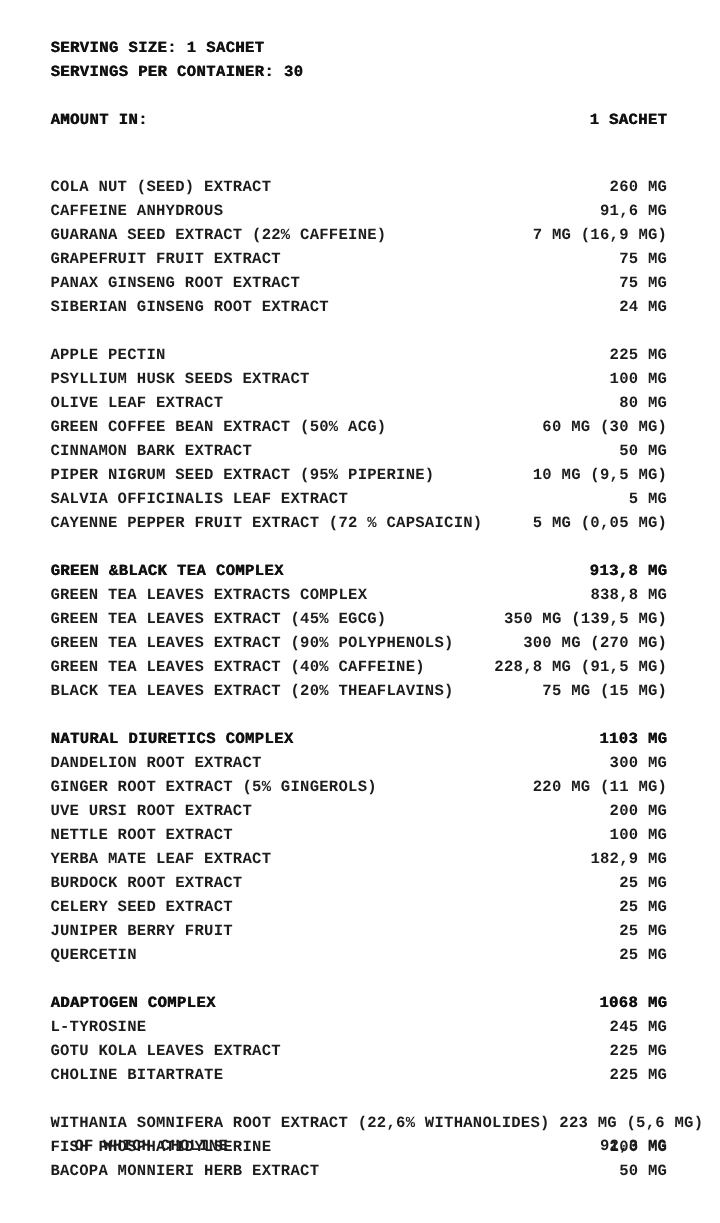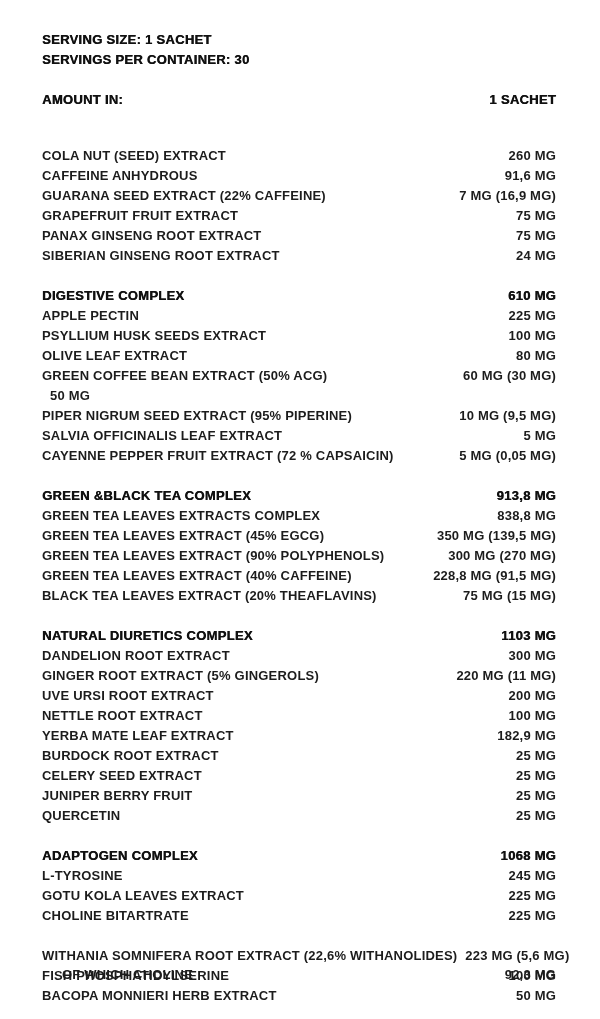--- a/index.html
+++ b/index.html
@@ -7,21 +7,21 @@
     padding: 0;
     background: #ffffff;
   }
   .page {
     position: relative;
     width: 600px;
     height: 1019px;
     background: #ffffff;
     box-sizing: border-box;
     padding: 30px 44px 0 42px;
-    font-family: Liberation Sans, sans-serif;
+    font-family: Liberation Mono, monospace;
     color: #1c1c1c;
     overflow: hidden;
   }
   .row {
     display: flex;
     justify-content: space-between;
     align-items: baseline;
     height: 20px;
     line-height: 20px;
     font-size: 13px;
@@ -82,41 +82,38 @@
         <div class="row ">
           <span class="name">PANAX GINSENG ROOT EXTRACT</span>
           <span class="value">75 MG</span>
         </div>
         <div class="row ">
           <span class="name">SIBERIAN GINSENG ROOT EXTRACT</span>
           <span class="value">24 MG</span>
         </div>
       </div>
       <div class="section">
-        <div class="row hdr">
-          <span class="name">DIGESTIVE COMPLEX</span>
-          <span class="value">610 MG</span>
-        </div>
         <div class="row ">
           <span class="name">APPLE PECTIN</span>
           <span class="value">225 MG</span>
         </div>
         <div class="row ">
           <span class="name">PSYLLIUM HUSK SEEDS EXTRACT</span>
           <span class="value">100 MG</span>
         </div>
         <div class="row ">
           <span class="name">OLIVE LEAF EXTRACT</span>
           <span class="value">80 MG</span>
         </div>
         <div class="row ">
           <span class="name">GREEN COFFEE BEAN EXTRACT (50% ACG)</span>
           <span class="value">60 MG (30 MG)</span>
         </div>
         <div class="row ">
+          <span class="name">CINNAMON BARK EXTRACT</span>
           <span class="value">50 MG</span>
         </div>
         <div class="row ">
           <span class="name">PIPER NIGRUM SEED EXTRACT (95% PIPERINE)</span>
           <span class="value">10 MG (9,5 MG)</span>
         </div>
         <div class="row ">
           <span class="name">SALVIA OFFICINALIS LEAF EXTRACT</span>
           <span class="value">5 MG</span>
         </div>

